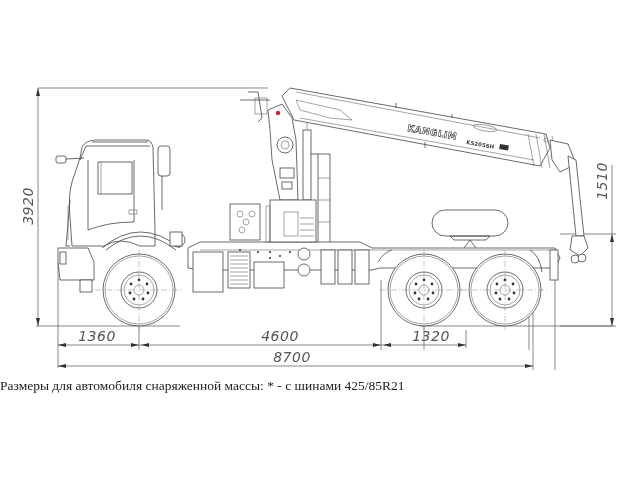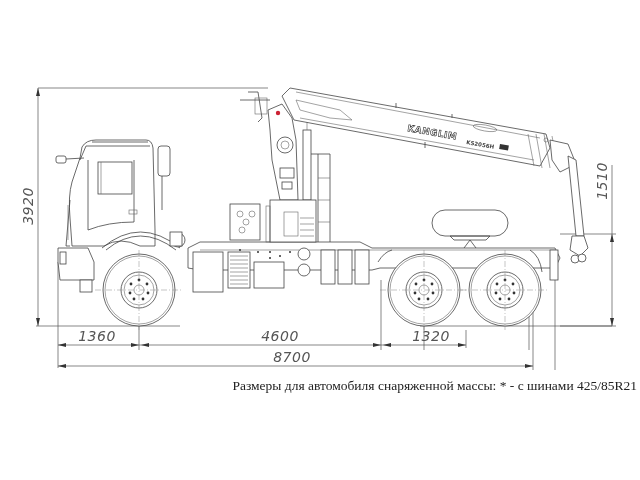--- a/index.html
+++ b/index.html
@@ -1,19 +1,19 @@
 <!DOCTYPE html>
 <html><head>
   <meta charset="utf-8">
   <style>
     html, body { margin: 0; padding: 0; background: #ffffff; }
     body { width: 640px; height: 480px; position: relative; overflow: hidden; font-family: "Liberation Sans", sans-serif; }
     #drawing { position: absolute; left: 0; top: 0; width: 640px; height: 480px; }
     .dim-text { font-family: "DejaVu Sans", sans-serif; font-size: 14px; fill: #555555; font-style: italic; letter-spacing: 0.5px; }
-    .caption { position: absolute; left: 0; top: 378px; width: 637px; text-align: right; font-family: "Liberation Serif", serif; font-size: 13.5px; color: #222222; }
+    .caption { position: absolute; left: 0; top: 378px; width: 637px; text-align: left; font-family: "Liberation Serif", serif; font-size: 13.5px; color: #222222; }
     .ln { stroke: #444; stroke-width: 0.8; fill: none; }
     .ln-thin { stroke: #666; stroke-width: 0.6; fill: none; }
     .ln-dim { stroke: #555; stroke-width: 0.7; fill: none; }
     .ln-c { stroke: #888; stroke-width: 0.5; fill: none; stroke-dasharray: 6 2 1 2; }
     .fill-w { fill: #ffffff; stroke: #444; stroke-width: 0.8; }
     .dark { fill: #333; }
     .brand { font-family: "DejaVu Sans", sans-serif; font-size: 9px; font-weight: bold; fill: #ffffff; stroke: #333; stroke-width: 0.6; letter-spacing: 0.5px; }
     .model { font-family: "DejaVu Sans", sans-serif; font-size: 5.5px; font-weight: bold; fill: #444; }
   </style>
 </head>

